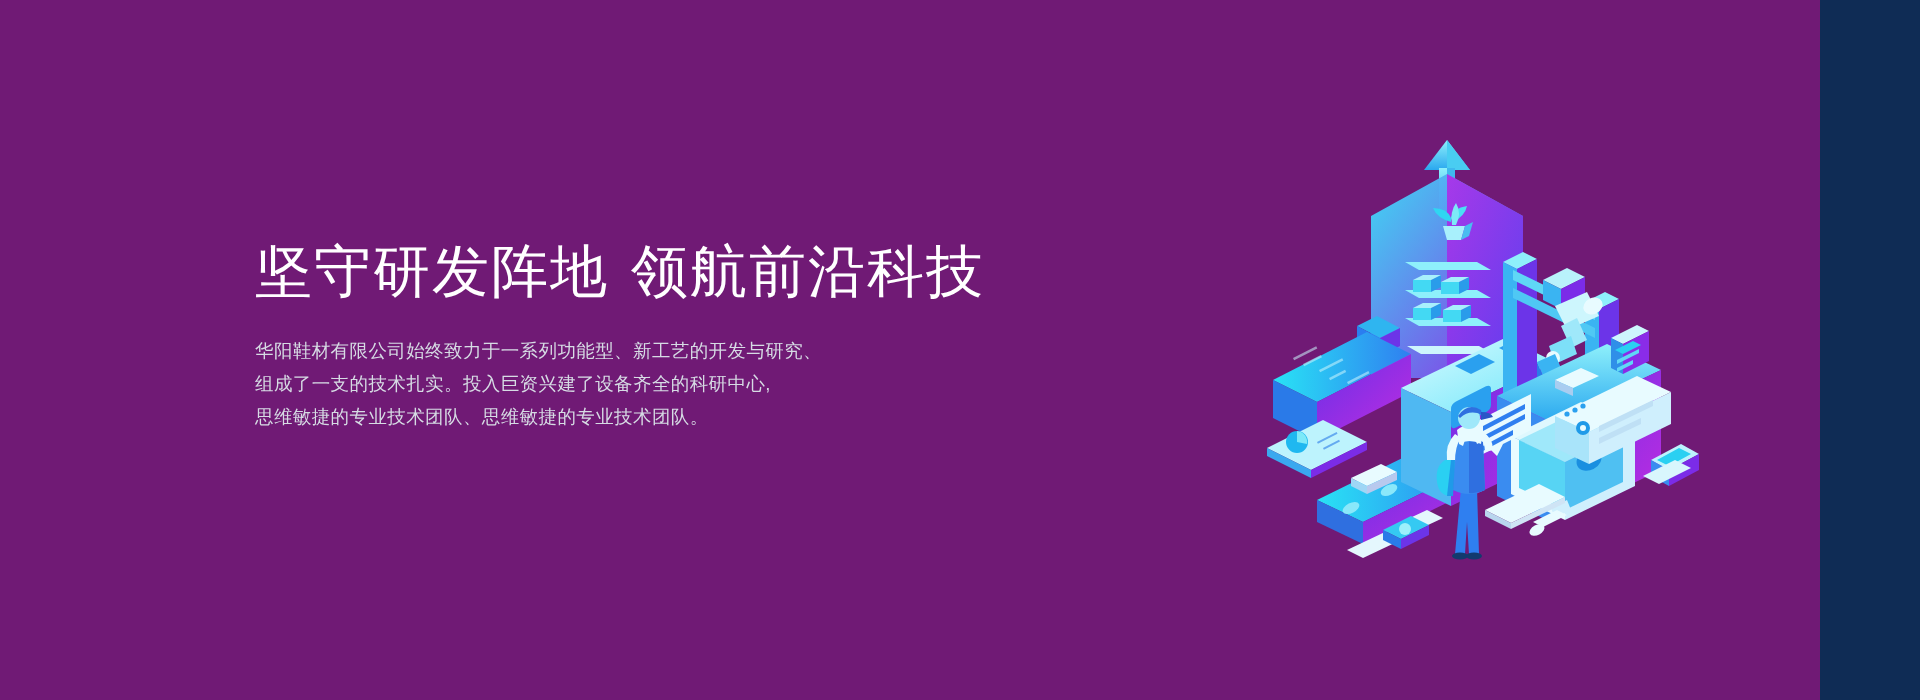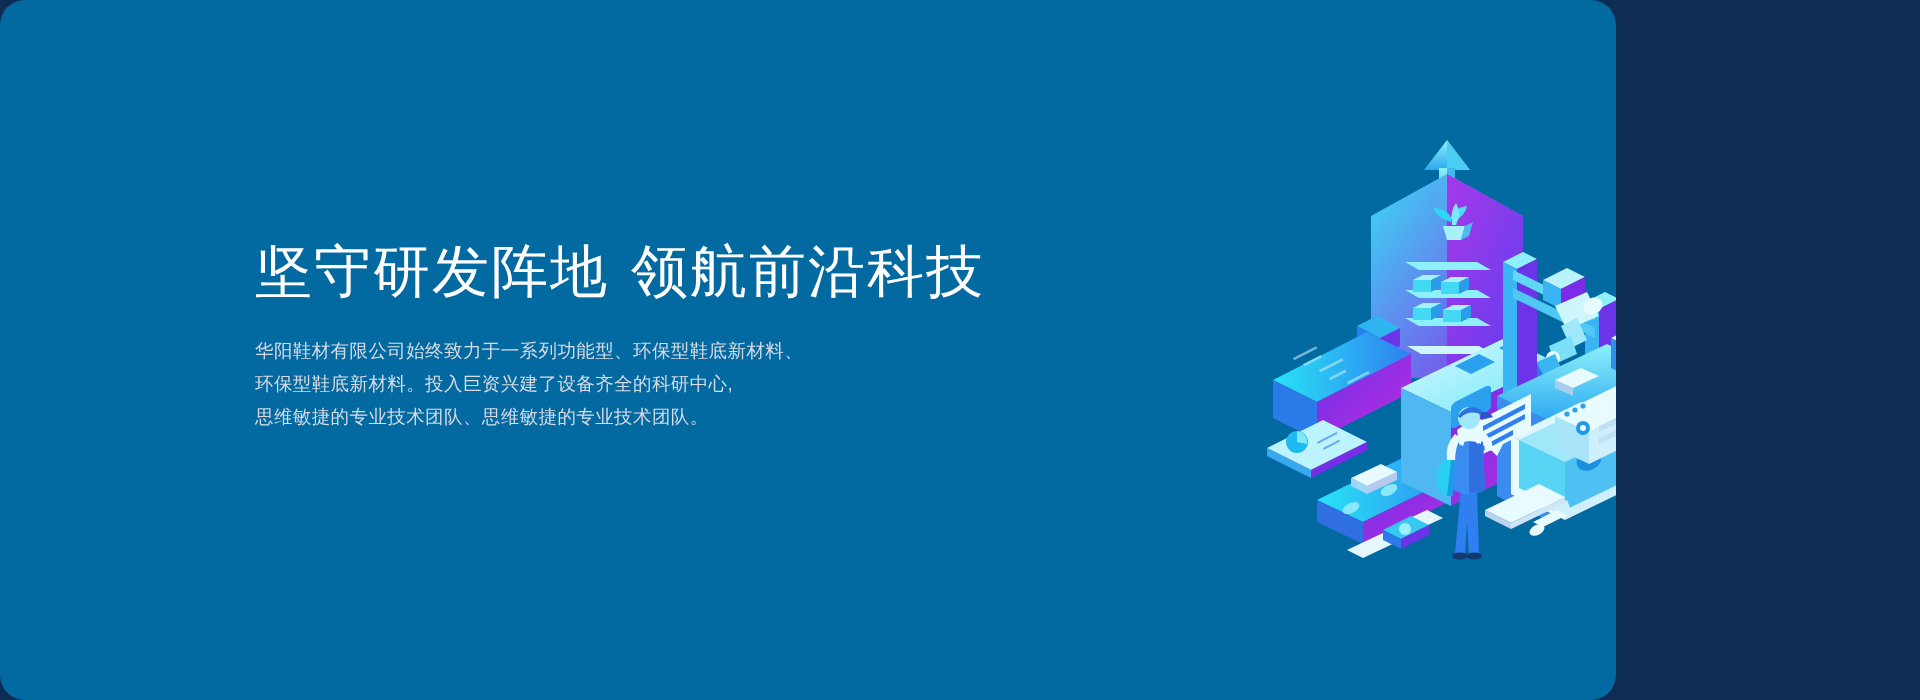--- a/index.html
+++ b/index.html
@@ -11,25 +11,24 @@
     overflow:hidden;
   }
 
   body {
     font-family:"Liberation Sans","DejaVu Sans",sans-serif;
     background:#0f2c55;
   }
 
   .banner {
     position:relative;
-    width:1616px;
+    width:1820px;
     height:700px;
-    background:#0369a1;
+    background:#701a75;
     overflow:hidden;
-    border-radius:25px;
   }
 
   
   .text-block {
     position:absolute;
     left:255px;
     top:240px;
     width:820px;
   }
 
@@ -66,22 +65,22 @@
 </head>
 <body>
 
 <div class="banner">
 
   <div class="text-block">
 
     <h1 class="headline"><span>坚守研发阵地</span><span class="gap"></span><span>领航前沿科技</span></h1>
 
     <p class="subcopy">
-      <span class="line">华阳鞋材有限公司始终致力于一系列功能型、环保型鞋底新材料、</span>
-      <span class="line">环保型鞋底新材料。投入巨资兴建了设备齐全的科研中心,</span>
+      <span class="line">华阳鞋材有限公司始终致力于一系列功能型、新工艺的开发与研究、</span>
+      <span class="line">组成了一支的技术扎实。投入巨资兴建了设备齐全的科研中心,</span>
       <span class="line">思维敏捷的专业技术团队、思维敏捷的专业技术团队。</span>
     </p>
   </div>
 
   <div class="illustration">
     <svg viewBox="0 0 460 440" xmlns="http://www.w3.org/2000/svg">
       <defs>
         <linearGradient id="gA" x1="0" y1="0" x2="1" y2="1">
           <stop offset="0" stop-color="#3ddcf7"></stop>
             <stop offset="1" stop-color="#8f2ce8"></stop>

